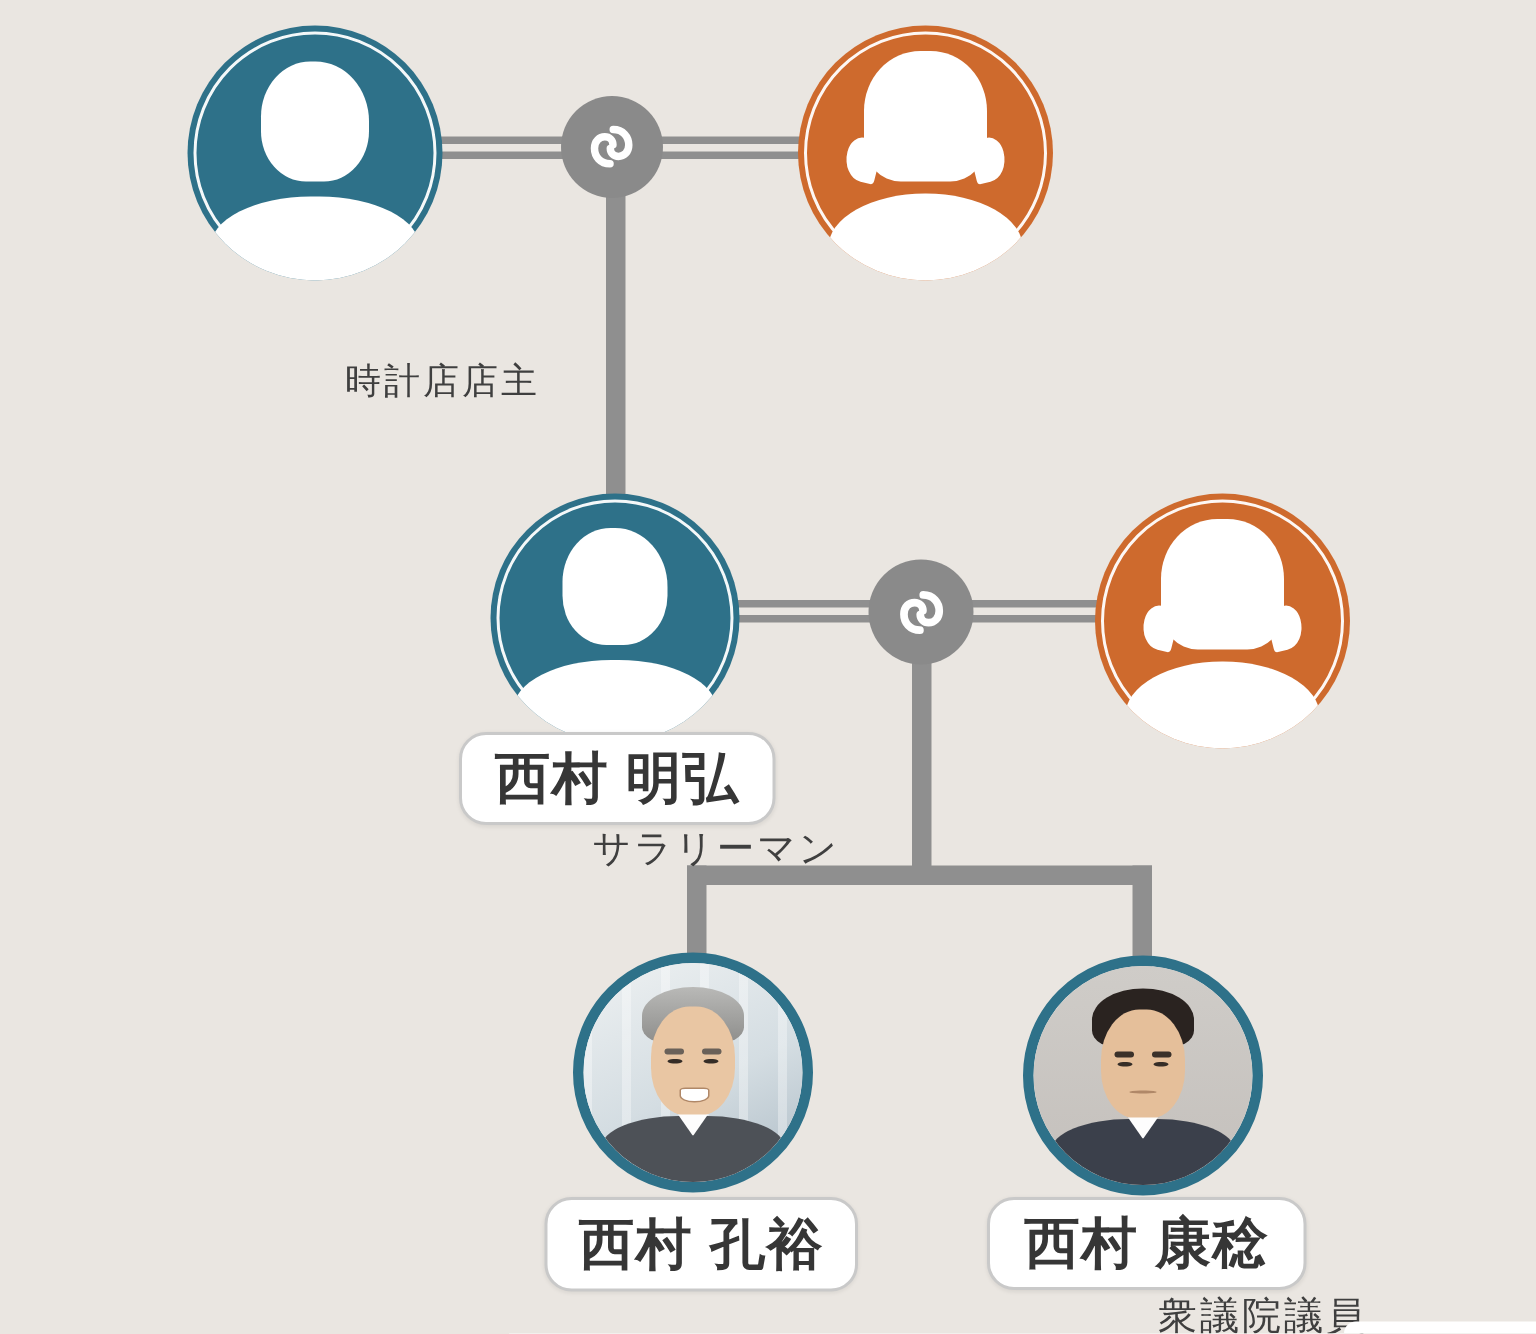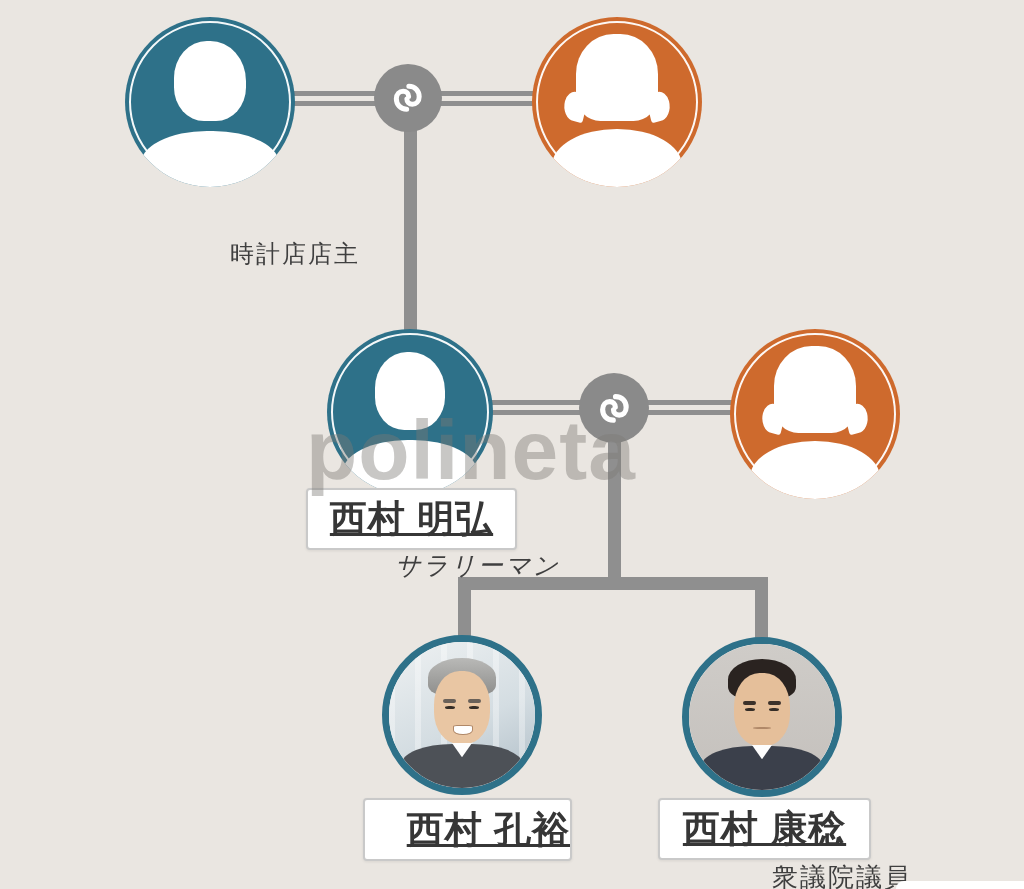--- a/index.html
+++ b/index.html
@@ -55,23 +55,23 @@
   .mouth{left:44%;top:57%;width:12%;}
   .son1 .mouth{height:5%;background:#fff;border:1.5px solid #b08868;border-radius:20% 20% 50% 50%;}
   .son2 .mouth{height:1.5%;background:#b08868;border-radius:40%;}
   .body{left:8%;top:70%;width:84%;height:34%;border-radius:42% 42% 0 0;}
   .son1 .body{background:#4d5157;}
   .son2 .body{background:#3b404b;}
   .collar{left:43%;top:69%;width:14%;height:10%;background:#fdfdfd;
     clip-path:polygon(0 0,100% 0,50% 100%);}
   
   .name-box{position:absolute;background:#fff;border:2px solid var(--labelBorder);
-    border-radius:4px;box-shadow:0 1px 3px rgba(0,0,0,.08);
+    border-radius:18px;box-shadow:0 1px 3px rgba(0,0,0,.08);
     display:flex;align-items:center;justify-content:center;
-    color:var(--labelText);font-size:37px;font-weight:600;letter-spacing:1px;z-index:5;text-decoration:underline;}
+    color:var(--labelText);font-size:37px;font-weight:600;letter-spacing:1px;z-index:5;}
   .role{position:absolute;text-align:right;color:var(--subText);z-index:5;letter-spacing:2px;}
   
   .watermark{position:absolute;left:306px;top:408px;font-size:84px;font-weight:bold;
     letter-spacing:1px;color:var(--wm);z-index:6;line-height:1;}
   .corner{position:absolute;left:896px;top:881px;width:128px;height:8px;background:#fff;
     border-radius:8px 0 0 0;z-index:7;}
 </style>
 </head>
 <body>
 
@@ -159,27 +159,26 @@
       <div class="pp body"></div>
       <div class="pp collar"></div>
     </div>
   </div>
 
   <div class="role" style="left:60px;top:238px;width:300px;font-size:24px;">時計店店主</div>
 
   <div class="name-box" style="left:306px;top:488px;width:207px;height:58px;">
     <span>西村 明弘</span>
   </div>
-  <div class="role" style="left:260px;top:549px;width:300px;font-size:25px;font-style:italic;">サラリーマン</div>
+  <div class="role" style="left:260px;top:549px;width:300px;font-size:25px;">サラリーマン</div>
 
-  <div class="name-box" style="left:363px;top:798px;width:205px;height:59px;justify-content:flex-end;">
+  <div class="name-box" style="left:363px;top:798px;width:205px;height:59px;">
     <span>西村 孔裕</span>
   </div>
 
   <div class="name-box" style="left:658px;top:798px;width:209px;height:58px;align-items:center;">
     <span>西村 康稔</span>
   </div>
   <div class="role" style="left:612px;top:860px;width:300px;font-size:26px;">衆議院議員</div>
 
-  <div class="watermark">polineta</div>
 
   <div class="corner"></div>
 </div>
 
 </body></html>

